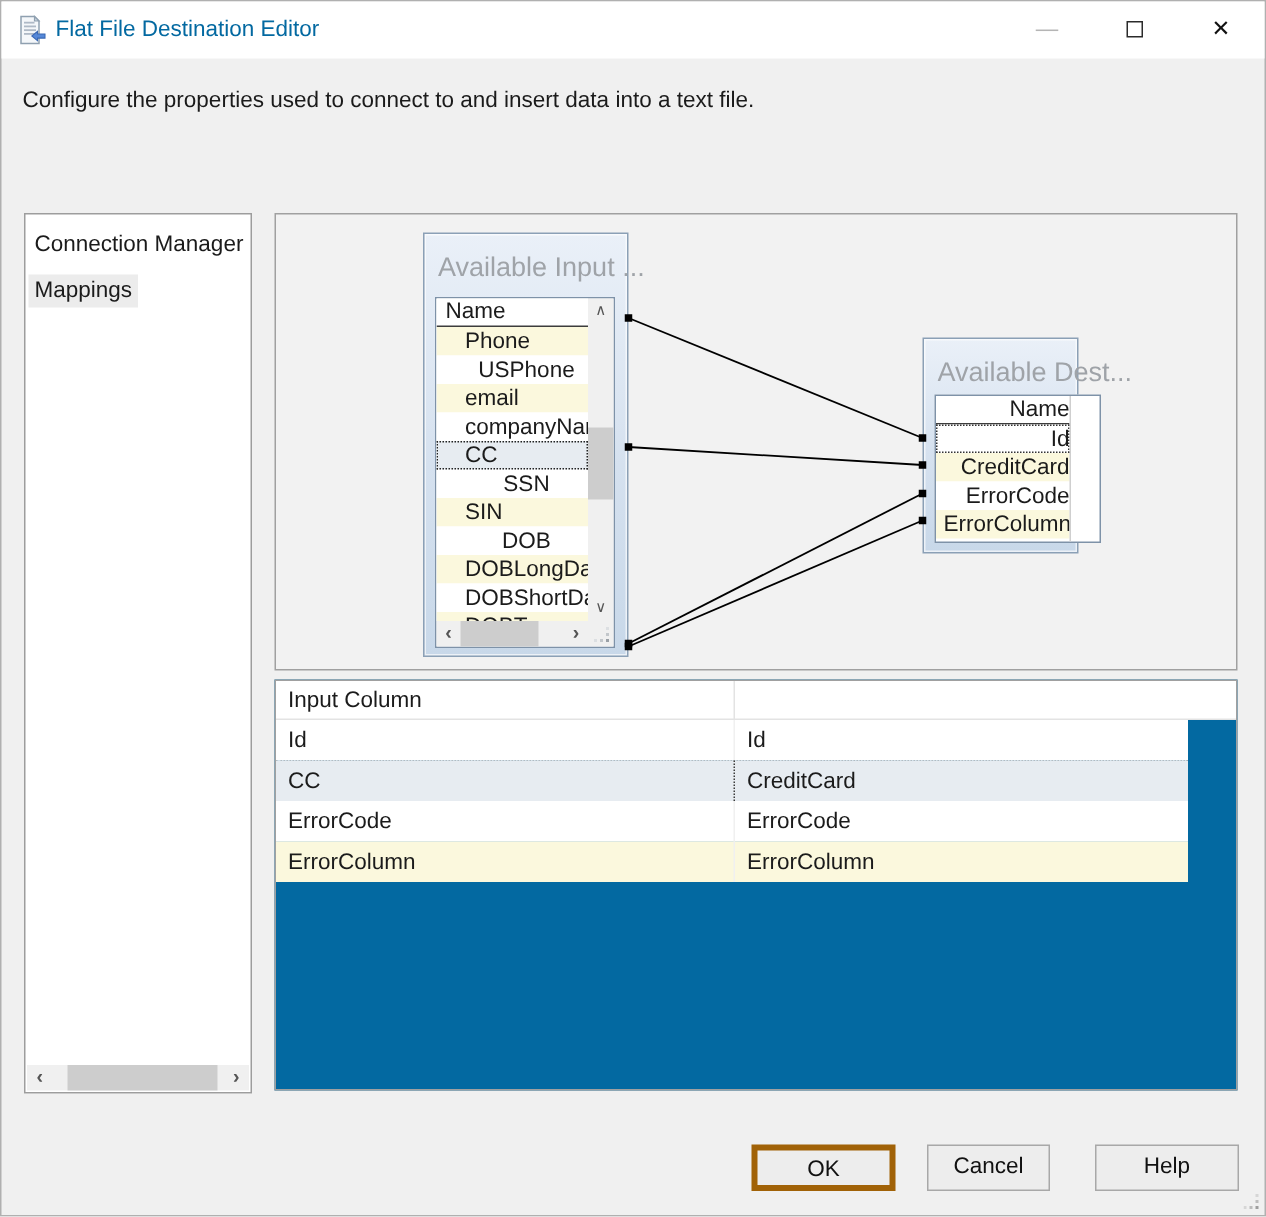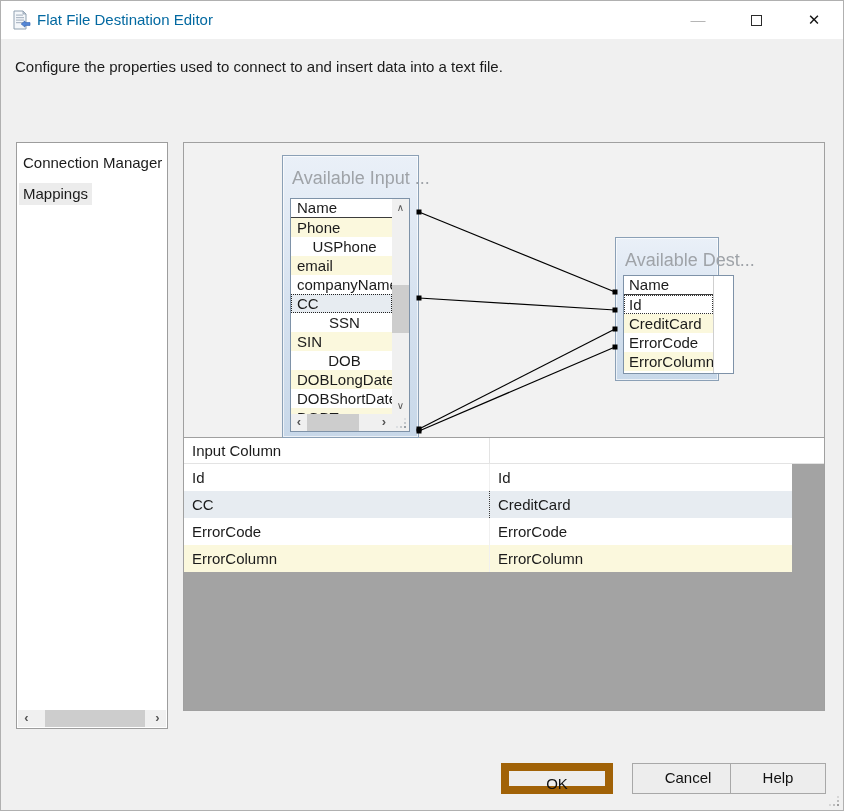--- a/index.html
+++ b/index.html
@@ -29,26 +29,26 @@
   .sb-arrow { position:absolute; top:0; width:17px; height:17px; text-align:center; line-height:16px; font-size:13px; font-weight:bold; color:#555; }
   .sb-thumb { position:absolute; left:27px; top:0; width:100px; height:17px; background:#cdcdcd; }
 
   
   .diagram { position:absolute; left:182px; top:141px; width:642px; height:305px; background:#f2f2f2; border:1px solid #a0a0a0; }
   .connlayer { position:absolute; left:0; top:0; width:640px; height:303px; z-index:3; pointer-events:none; }
 
   .tbox { position:absolute; z-index:2; background:linear-gradient(180deg,#eaf0f8 0%, #d5e1ef 55%, #c8d8e9 100%); border:1px solid #8ba0b6; box-shadow:inset 0 0 0 1px rgba(255,255,255,.65); }
   .tbox .ttitle { position:absolute; left:9px; top:12px; color:#9fa3a8; font-size:18px; white-space:nowrap; overflow:hidden; }
   #input-box { left:98px; top:12px; width:137px; height:283px; }
-  #dest-box  { left:431px; top:94px; width:104px; height:144px; }
+  #dest-box  { left:431px; top:82px; width:104px; height:144px;text-align:right; }
 
   .ilist { position:absolute; left:7px; top:42px; width:120px; height:234px; background:#fff; border:1px solid #7e92a8; }
   .ilist-main { position:absolute; left:0; top:0; width:101px; height:215px; overflow:hidden; background:#fff; }
   .lhdr { height:19px; line-height:18px; padding-left:6px; background:#fff; border-bottom:1px solid #3c3c3c; white-space:nowrap; }
-  .lrow { height:19px; line-height:19px; padding-left:6px; white-space:nowrap; overflow:hidden; }
+  .lrow { height:19px; line-height:19px; padding-left:19px; white-space:nowrap; overflow:hidden; }
   .lrow.t-yellow { background:#fbf8dd; }
   .lrow.t-white { background:#fff;text-align:center; }
   .lrow.t-selected { background:#e7ecf1; outline:1px dotted #222; outline-offset:-1px; }
   .lrow.clipped { height:6px; }
   .vbar { position:absolute; right:0; top:0; width:17px; height:215px; background:#f0f0f0; }
   .varrow { position:absolute; left:0; width:17px; height:17px; text-align:center; line-height:17px; font-size:10px; color:#555; }
   .vthumb { position:absolute; left:0; top:86px; width:17px; height:48px; background:#cdcdcd; }
   .hbar { position:absolute; left:0; bottom:0; width:101px; height:17px; background:#f0f0f0; }
   .harrow { position:absolute; top:0; width:16px; height:17px; text-align:center; line-height:15px; font-size:13px; font-weight:bold; color:#555; }
   .hthumb { position:absolute; left:16px; top:0; width:52px; height:17px; background:#cdcdcd; }
@@ -57,40 +57,40 @@
   .dlist { position:absolute; left:7px; top:37px; width:111px; height:99px; background:#fff; border:1px solid #7e92a8; }
   .dlist .divline { position:absolute; left:89px; top:0; bottom:0; border-left:1px solid #cfcfcf; }
   .dhdr { width:89px; height:19px; line-height:18px; padding-left:5px; border-bottom:1px solid #3c3c3c; white-space:nowrap; }
   .drow { height:19px; }
   .dcell { width:89px; height:19px; line-height:19px; padding-left:5px; white-space:nowrap; overflow:hidden; }
   .dcell.t-yellow { background:#fbf8dd; }
   .dcell.t-white { background:#fff; }
   .dcell.focused { outline:1px dotted #333; outline-offset:-1px; }
 
   
-  .gridpanel { position:absolute; left:182px; top:436px; width:642px; height:274px; background:#a3a3a3; border:1px solid #a0a0a0; }
+  .gridpanel { position:absolute; left:182px; top:452px; width:642px; height:274px; background:#0369a1; border:1px solid #a0a0a0; }
   .ghdr { position:relative; height:26px; border-bottom:1px solid #e3e3e3; background:#fff; }
   .ghc { position:absolute; top:0; height:26px; line-height:25px; padding-left:8px; border-right:1px solid #e3e3e3; white-space:nowrap; }
   .ghc1 { left:0; width:306px; }
   .ghc2 { left:306px; width:302px; }
   .grow { position:relative; height:27px; width:608px; }
   .gc { position:absolute; top:0; height:27px; line-height:27px; padding-left:8px; white-space:nowrap; overflow:hidden; }
   .gc1 { left:0; width:306px; border-right:1px solid #f0f0f0; }
   .gc2 { left:306px; width:302px; }
   .grow.t-white .gc { background:#fff; }
   .grow.t-yellow .gc { background:#fbf8dd; }
   .grow.t-selected .gc { background:#e7ecf1; }
   .grow.t-selected { outline:1px dotted #3c3c3c; outline-offset:-1px; }
   .grow.t-selected .gc1 { border-right:1px dotted #3c3c3c; }
   .grow.t-white { border-bottom:1px solid #f7f7f7; }
 
   
   .btn { position:absolute; top:762px; height:31px; background:#ededed; border:1px solid #a8a8a8; text-align:center; line-height:28px; font-size:15px; color:#111; cursor:default; }
-  #ok-btn { left:500px; width:112px; border:8px solid #a16207; line-height:26px; }
-  #cancel-btn { left:631px; width:112px; }
+  #ok-btn { left:500px; width:96px; border:4px solid #a16207; line-height:26px; }
+  #cancel-btn { left:617px; width:82px; }
   #help-btn { left:729px; width:96px; }
 
   .win-grip { position:absolute; right:3px; bottom:3px; }
 </style>
 </head>
 <body>
 
 <div class="dialog">
 
   <div class="titlebar">

